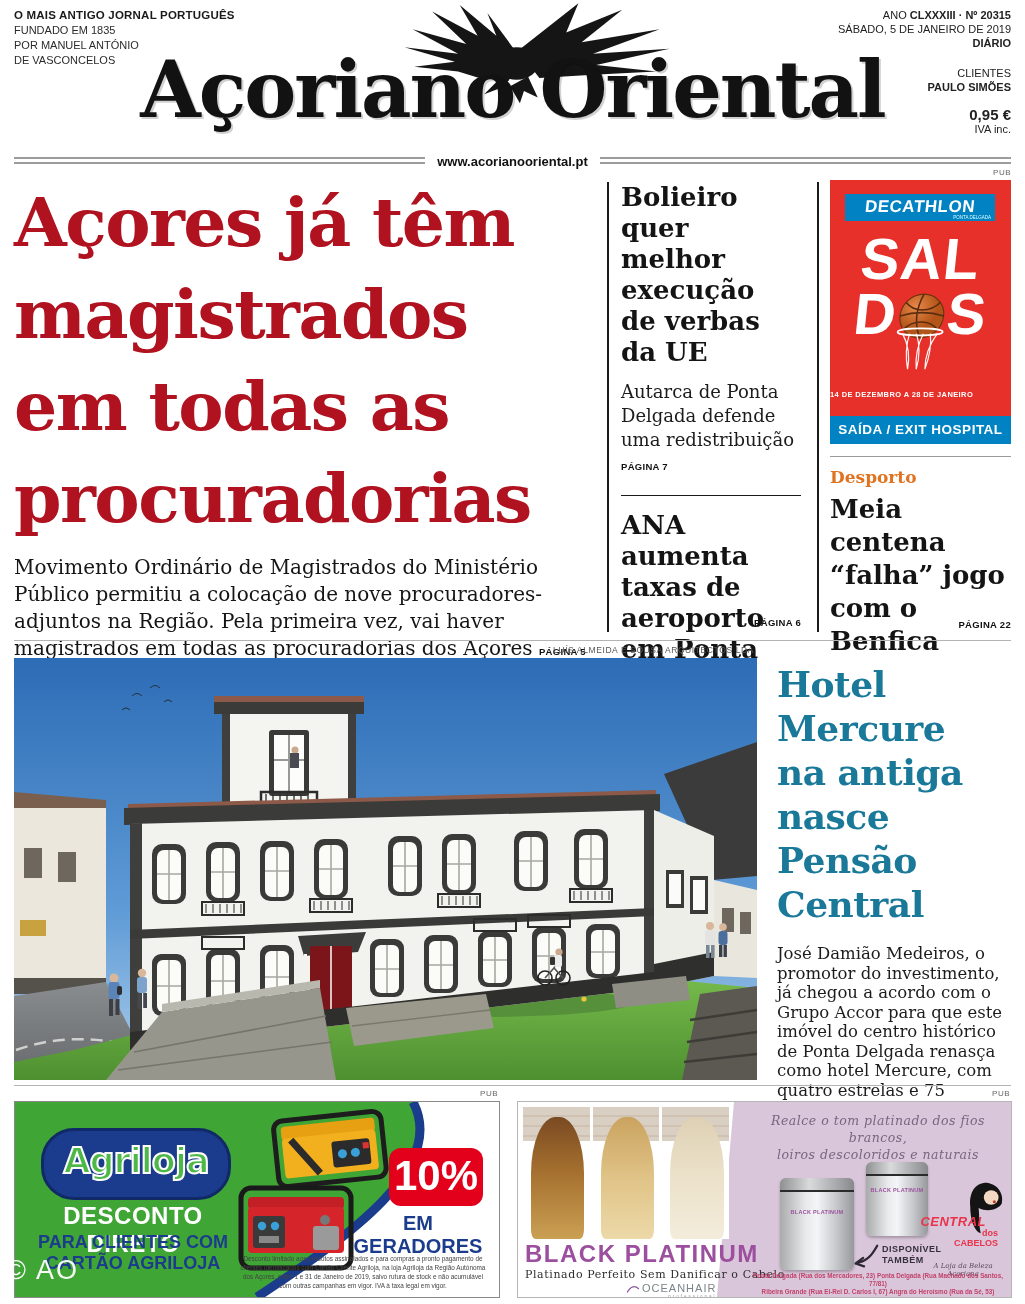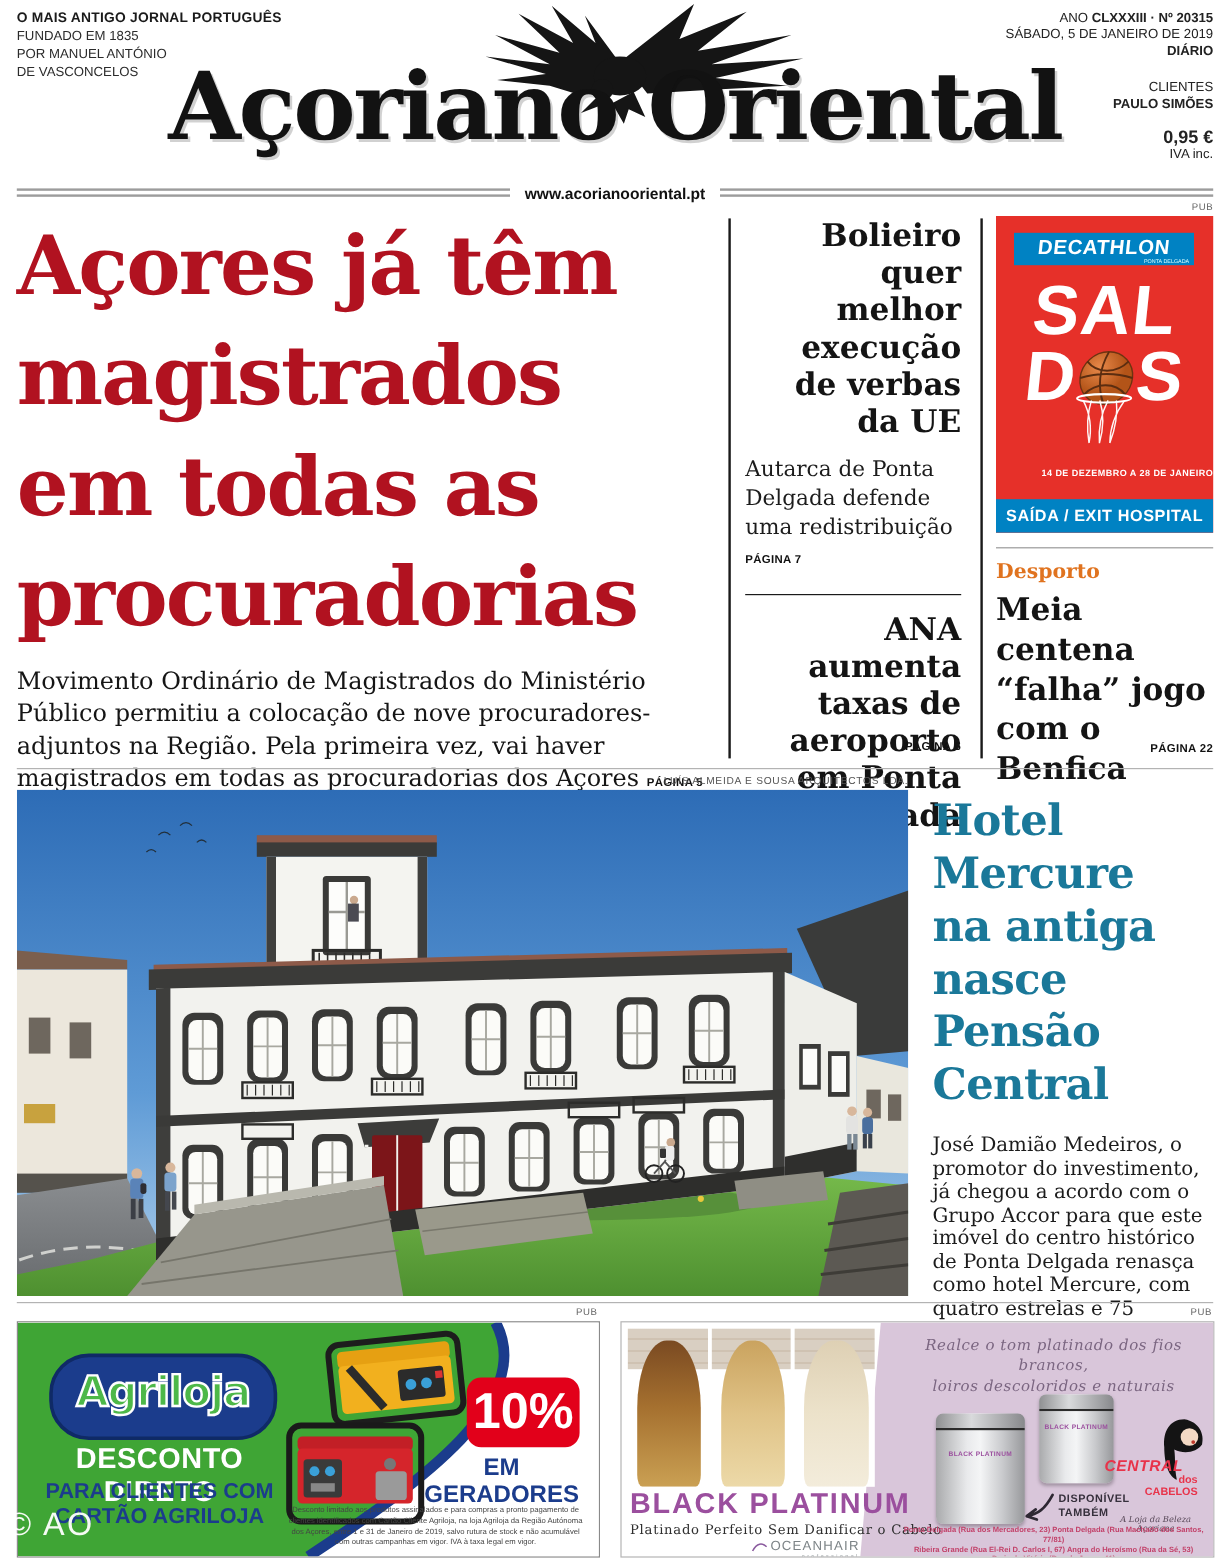--- a/index.html
+++ b/index.html
@@ -25,41 +25,41 @@
   
   .lead{position:absolute;left:14px;top:176px;width:578px;}
   .lead-headline{font-size:68px;line-height:92px;font-weight:bold;color:var(--headline_red,#B11220);letter-spacing:-1.5px;}
   .lead-headline span{display:block;}
   .lead-deck{margin-top:10px;font-size:20px;line-height:27px;color:#151515;}
   .page-ref{font-family:"Liberation Sans",sans-serif;font-weight:bold;font-size:9.5px;color:#111;letter-spacing:.3px;}
   .vdiv{position:absolute;width:1.5px;background:#1a1a1a;top:182px;height:450px;}
   .vdiv1{left:607px;} .vdiv2{left:817px;}
   .col2{position:absolute;left:621px;top:182px;width:180px;height:450px;}
   .story-headline{font-weight:bold;color:#141414;font-size:26px;line-height:31px;}
-  .story-headline span{display:block;text-align:right;}
+  .story-headline span{display:block;}
   .col2 .deck{margin-top:12px;font-size:18px;line-height:24px;color:#1c1c1c;}
   .col2 .hrule{border:none;border-top:1.5px solid #1a1a1a;margin:16px 0 14px 0;}
   .pagref-br{position:absolute;right:0;bottom:4px;}
   .col3{position:absolute;left:830px;top:168px;width:181px;height:466px;}
   .publabel{font-family:"Liberation Sans",sans-serif;font-size:8px;color:#666;text-align:right;letter-spacing:.5px;}
   
   .dk-ad{margin-top:3px;width:181px;height:264px;background:var(--decathlon_red,#E63029);position:relative;overflow:hidden;}
   .dk-logo{position:absolute;left:15px;top:14px;width:150px;height:27px;background:var(--decathlon_blue,#0082C3);
       text-align:center;}
   .dk-logo .t{font-family:"Liberation Sans",sans-serif;font-weight:bold;font-size:17px;color:#fff;
       letter-spacing:.5px;line-height:26px;transform:skewX(-6deg);display:inline-block;}
   .dk-logo .s{position:absolute;right:4px;bottom:1px;font-family:"Liberation Sans",sans-serif;font-size:4.5px;color:#dff;}
   .dk-saldos{position:absolute;left:0;right:0;top:52px;text-align:center;color:#fff;
       font-family:"Liberation Sans",sans-serif;font-weight:bold;}
   .dk-l1{font-size:58px;line-height:54px;letter-spacing:1px;transform:skewX(-6deg);}
   .dk-l2{font-size:58px;line-height:56px;letter-spacing:1px;transform:skewX(-6deg);
       display:flex;align-items:center;justify-content:center;gap:2px;}
   .ball-wrap{position:relative;display:inline-block;width:46px;height:46px;}
   .ball-wrap .net{position:absolute;left:-3px;top:34px;}
-  .dk-dates{position:absolute;left:0;right:0;top:210px;text-align:right;color:#fff;
+  .dk-dates{position:absolute;left:0;right:0;top:210px;text-align:left;color:#fff;
       font-family:"Liberation Sans",sans-serif;font-weight:bold;font-size:7.5px;letter-spacing:.4px;}
   .dk-footer{position:absolute;left:0;right:0;bottom:0;height:28px;background:var(--decathlon_blue,#0082C3);
       color:#fff;font-family:"Liberation Sans",sans-serif;font-weight:bold;font-size:13.5px;
       text-align:center;line-height:28px;letter-spacing:.5px;}
   .col3 .hrule{border:none;border-top:1px solid #9a9a9a;margin:12px 0 10px 0;}
   .kicker{font-weight:bold;font-size:17px;color:var(--kicker_orange,#E0731F);}
   .sports-headline{margin-top:6px;font-weight:bold;font-size:26px;line-height:33px;color:#141414;}
   .sports-headline span{display:block;}
   
   .rule-mid{position:absolute;left:14px;right:14px;top:640px;border-top:1px solid #b3b3b3;}

